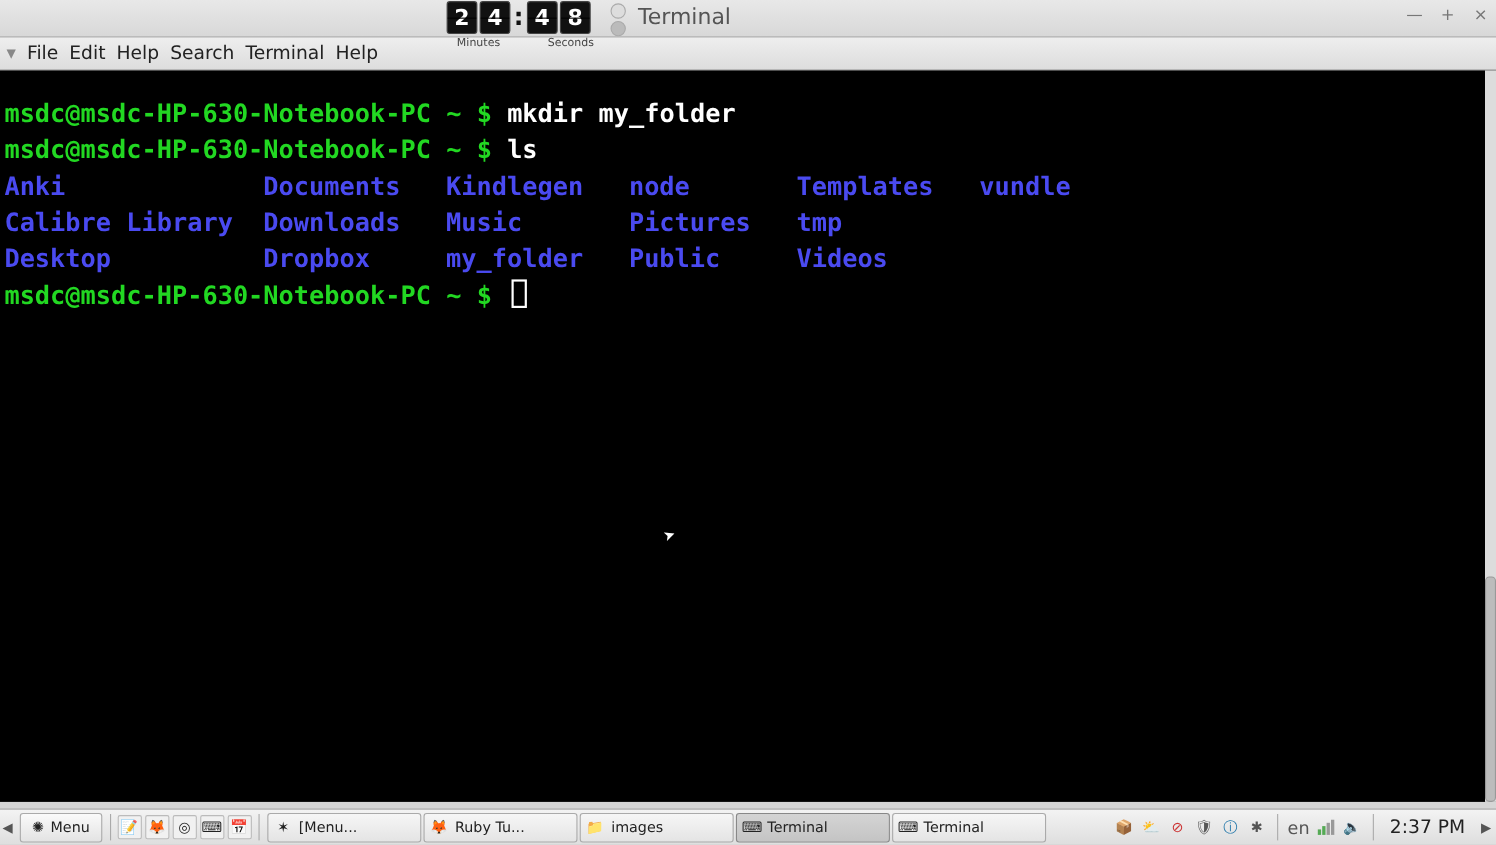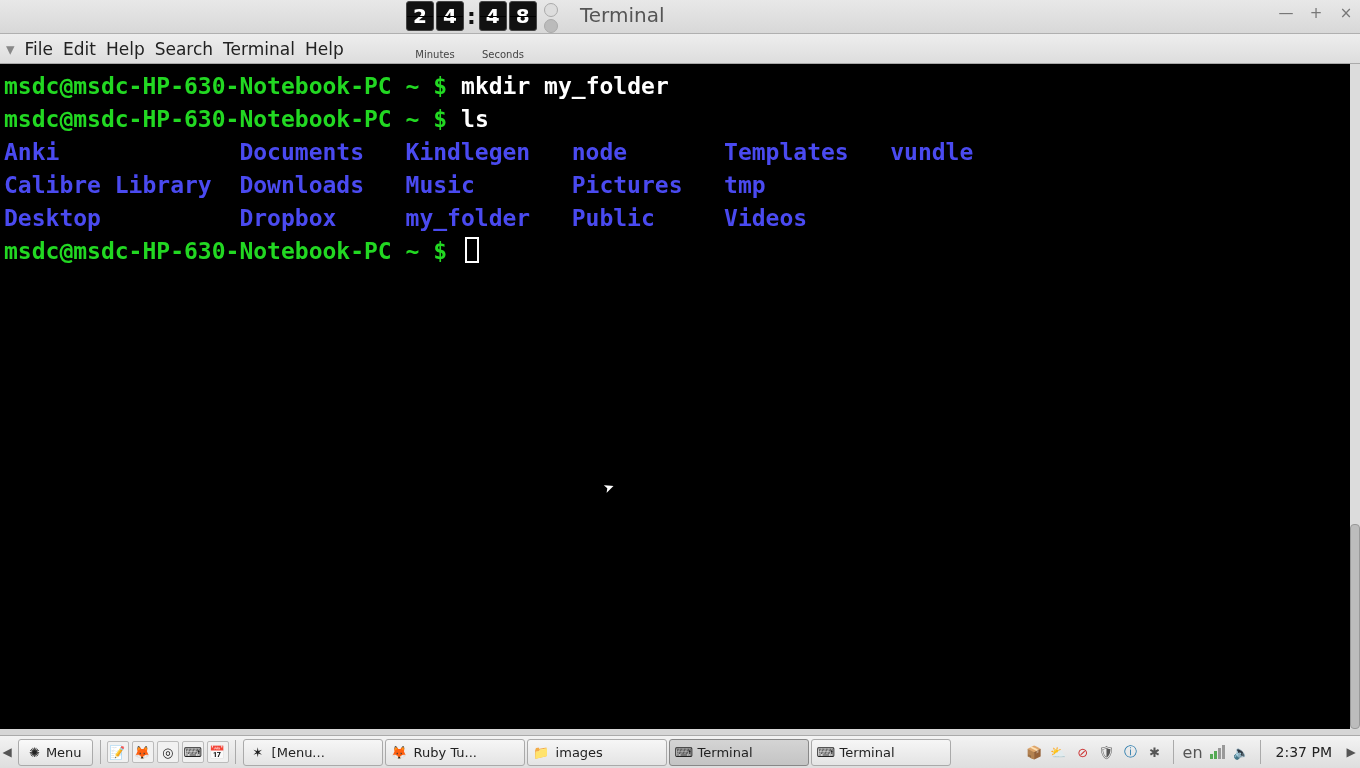--- a/index.html
+++ b/index.html
@@ -32,21 +32,21 @@
   .flip {
     width:28px;height:30px;
     background:#111; color:#fff; font-weight:bold;
     font-size:20px; display:flex;align-items:center;justify-content:center;
     border-radius:3px; margin:0 1px;
     position:relative;
     border:1px solid #444;
   }
   .flip::after{content:"";position:absolute;left:0;right:0;top:50%;height:1px;background:#000;}
   .flip-sep{font-size:22px;font-weight:bold;margin:0 2px;align-self:center;color:#111;}
-  .flip-labels{display:flex;gap:0;margin-top:18px;}
+  .flip-labels{display:flex;gap:16px;margin-top:3px;}
   .flip-label{font-size:10px;color:#444;width:60px;text-align:center;}
   .timer-extras{display:flex;flex-direction:column;gap:2px;margin-left:6px;margin-top:2px;}
   .timer-dot{width:14px;height:14px;border-radius:50%;background:#ddd;border:1px solid #aaa;}
   .win-buttons{position:absolute;right:6px;top:6px;display:flex;gap:14px;}
   .win-btn{width:16px;height:16px;color:#777;font-size:15px;line-height:14px;text-align:center;cursor:pointer;}
 
   
   .menubar{
     height:30px;width:100%;
     background:linear-gradient(#eee,#ddd);
@@ -55,21 +55,21 @@
     padding:0 6px;gap:10px;
     font-size:17px;color:#222;
   }
   .menubar span{text-decoration-color:#222;text-underline-offset:2px;cursor:pointer;}
   .menubar span:first-child{text-decoration:none;color:#888;}
 
   
   .terminal{
     background:#000;
     height:665px; width:100%;
-    padding:6px 4px 4px 4px;
+    padding:24px 4px 4px 4px;
     font-family:"DejaVu Sans Mono","Liberation Mono",monospace;
     font-size:23px;
     font-weight:bold;
     line-height:33px;
     color:#fff;
     white-space:pre;
     position:relative;
     border-right:10px solid #dcdcdc;
   }
   .terminal .scrollbar-thumb{
@@ -107,21 +107,21 @@
     display:flex;align-items:center;gap:6px;
     width:140px;height:27px;border:1px solid #aaa;
     background:linear-gradient(#f6f6f6,#e4e4e4);
     border-radius:3px;padding:0 6px;cursor:pointer;
     overflow:hidden;white-space:nowrap;
   }
   .task.active{background:linear-gradient(#d4d4d4,#c4c4c4);border-color:#888;}
   .task .ico{width:16px;height:16px;flex-shrink:0;display:flex;align-items:center;justify-content:center;font-size:13px;}
   .tray{margin-left:auto;display:flex;align-items:center;gap:6px;padding-right:2px;}
   .tray .ico{width:18px;height:18px;display:flex;align-items:center;justify-content:center;font-size:13px;color:#555;}
-  .clock{font-size:14px;color:#222;margin:0 6px;white-space:nowrap;}
+  .clock{font-size:17px;color:#222;margin:0 6px;white-space:nowrap;}
   .divider{width:1px;height:24px;background:#aaa;margin:0 3px;}
 
   svg{display:block;}
 </style>
 </head>
 <body>
 
 <div class="titlebar">
   <div class="timer">
     <div>

